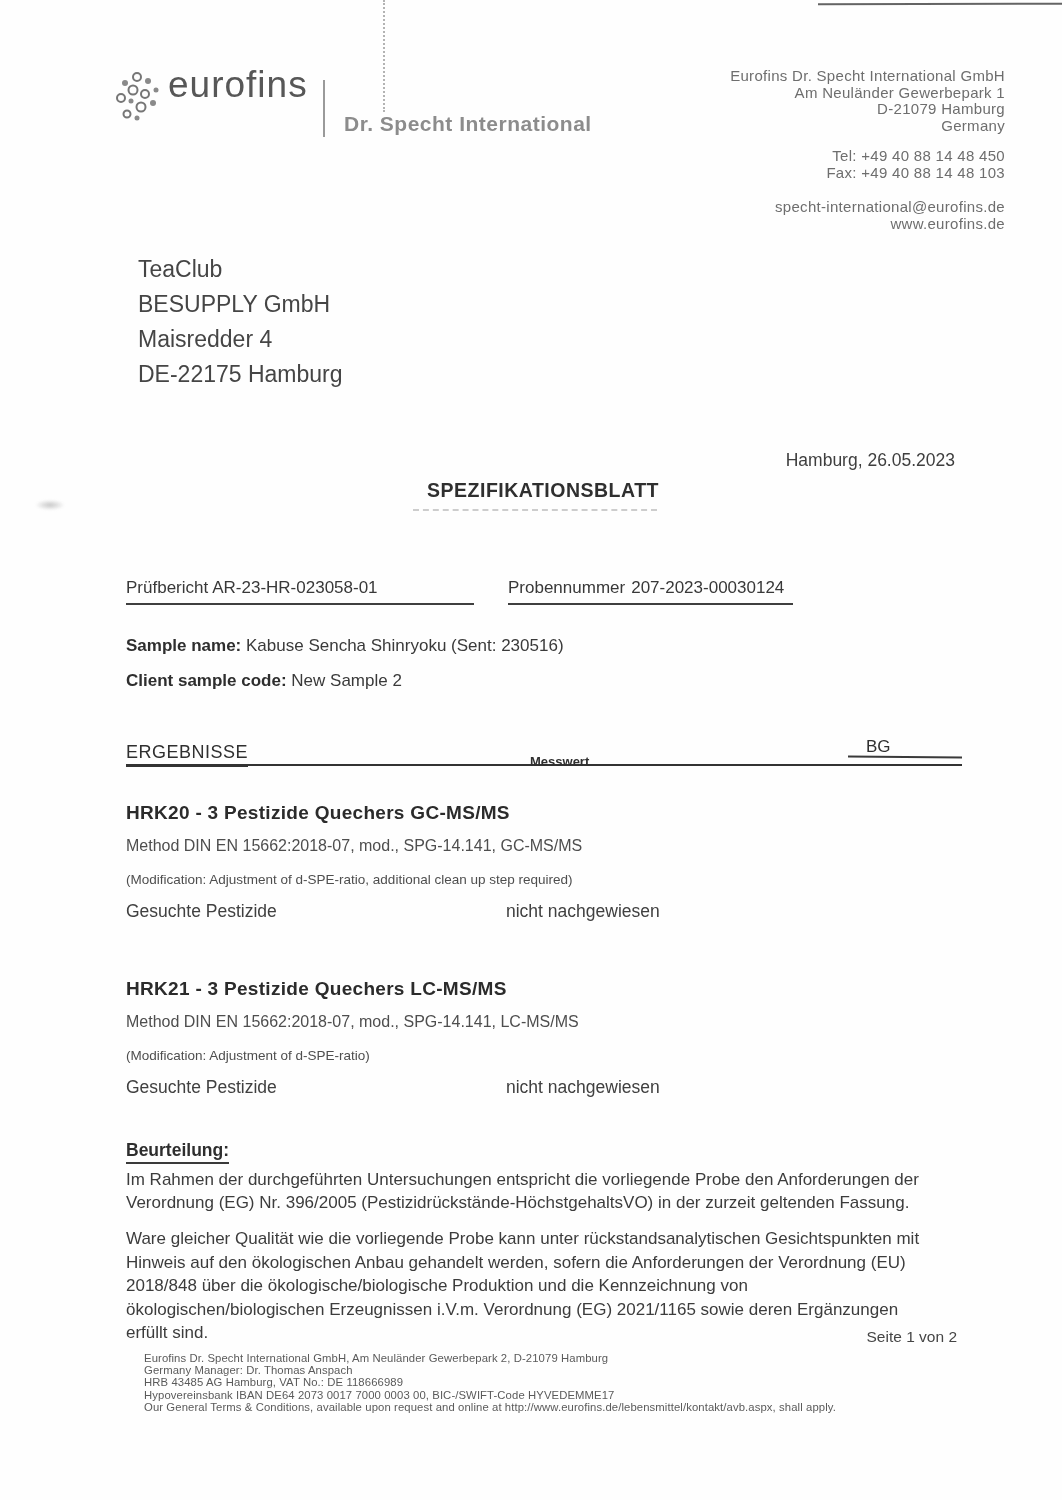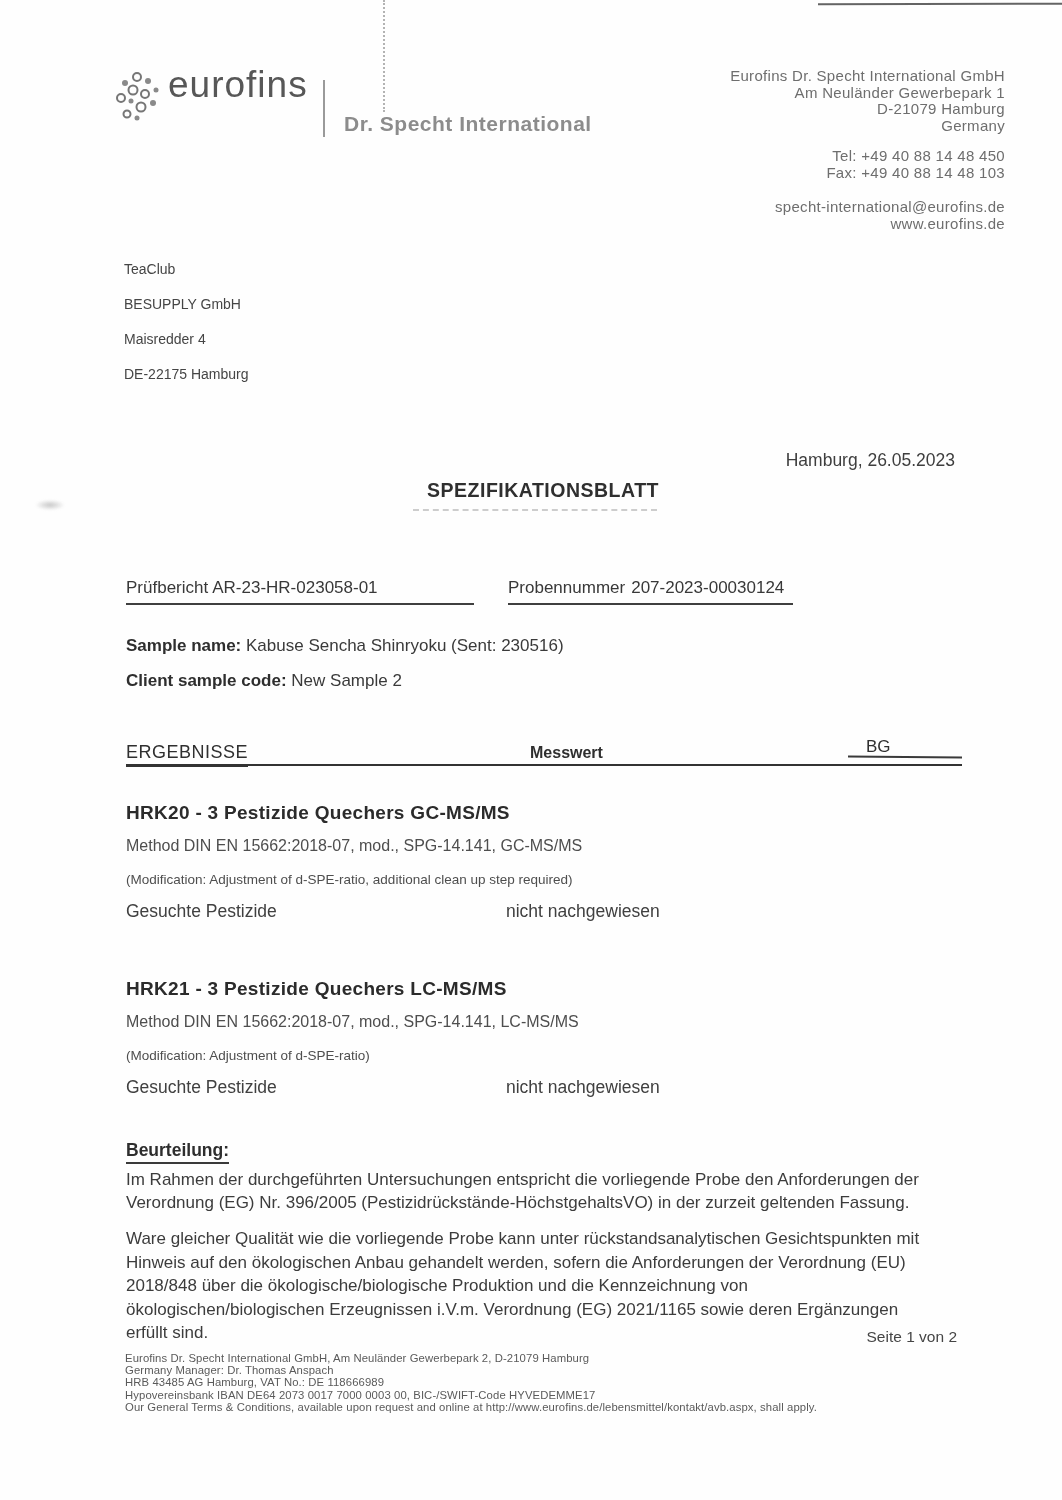--- a/index.html
+++ b/index.html
@@ -23,39 +23,39 @@
   .logo-icon { left:112px; top:70px; }
   .logo-text { left:168px; top:64px; font-size:37px; letter-spacing:1px; color:#575757; }
   .logo-divider { left:323px; top:80px; width:2px; height:57px; background:#9a9a9a; }
   .division-name { left:344px; top:112px; font-size:21px; font-weight:700; color:#8c8c8c; letter-spacing:.5px; }
   .lab-block { right:57px; top:68px; text-align:right; font-size:15px; line-height:16.5px; color:#6e6e6e; letter-spacing:.3px; }
   .lab-block .grp-tel { margin-top:14px; }
   .lab-block .grp-mail { margin-top:18px; }
   .lab-block div { white-space:nowrap; }
 
   
-  .recipient { left:124px; top:252px; font-size:14px; line-height:35px; color:#454545; }
+  .recipient { left:138px; top:252px; font-size:23px; line-height:35px; color:#454545; }
 
   .date-line { right:107px; top:450px; font-size:17.5px; color:#3e3e3e; }
   .doc-title { left:12px; top:479px; width:1062px; text-align:center; font-size:19.5px; font-weight:700; letter-spacing:.5px; color:#2f2f2f; }
 
   
   .ref-row { left:126px; top:578px; font-size:17px; color:#383838; }
   .ref-group1 { display:inline-block; width:348px; border-bottom:2px solid #3f3f3f; padding-bottom:5px; vertical-align:bottom; }
   .ref-group2 { display:inline-block; width:285px; margin-left:34px; border-bottom:2px solid #3f3f3f; padding-bottom:5px; vertical-align:bottom; }
   .ref-label1 { margin-right:4px; }
   .ref-label2 { margin-right:6px; }
 
   .sample-block { left:126px; top:628px; font-size:17px; line-height:35px; color:#3a3a3a; }
   .bold { font-weight:700; color:#2e2e2e; }
 
   
   .results-header { left:126px; top:742px; width:836px; height:22px; border-bottom:2px solid #333333; }
   .results-col1 { position:absolute; left:0; top:0; font-size:18px; letter-spacing:.5px; color:#2f2f2f; border-bottom:2px solid #333333; padding-bottom:2px; }
-  .results-col2 { position:absolute; left:404px; top:2px; font-size:16px; font-weight:700; color:#2f2f2f; }
+  .results-col2 { position:absolute; left:404px; top:12px; font-size:13px; font-weight:700; color:#2f2f2f; }
   .results-col3 { position:absolute; left:740px; top:-5px; font-size:17px; font-weight:400; color:#2f2f2f; }
   .bg-underline { position:absolute; left:722px; top:14px; width:114px; height:0; border-top:2px solid #3a3a3a; transform:rotate(.6deg); }
 
   
   .section { left:126px; width:836px; }
   .section-hrk20 { top:802px; }
   .section-hrk21 { top:978px; }
   .section-title { font-size:19px; font-weight:700; letter-spacing:.3px; color:#2b2b2b; }
   .section-method { margin-top:13px; font-size:16px; color:#4e4e4e; }
   .section-mod { margin-top:17px; font-size:13.5px; color:#4e4e4e; }
@@ -63,21 +63,21 @@
   .section-result { position:absolute; left:380px; top:0; }
 
   
   .assessment { left:126px; top:1140px; width:845px; font-size:17px; color:#3c3c3c; }
   .assessment-heading { display:inline-block; font-size:17.5px; font-weight:700; color:#2e2e2e; border-bottom:2px solid #3a3a3a; padding-bottom:1px; }
   .assessment-p1 { margin-top:4px; line-height:23px; white-space:pre-line; }
   .assessment-p2 { margin-top:13px; line-height:23.5px; white-space:pre-line; }
 
   .page-number { right:105px; top:1328px; font-size:15.5px; color:#454545; }
 
-  .footer { left:125px; top:1352px; font-size:11.3px; line-height:12.2px; color:#5a5a5a; letter-spacing:.1px; }
+  .footer { left:144px; top:1352px; font-size:11.3px; line-height:12.2px; color:#5a5a5a; letter-spacing:.1px; }
   .footer div { white-space:nowrap; }
 </style>
 </head>
 <body>
 
 <div class="page">
 
   <div class="abs artifact-topline"></div>
   <div class="abs artifact-fold"></div>
   <div class="abs artifact-smudge"></div>

